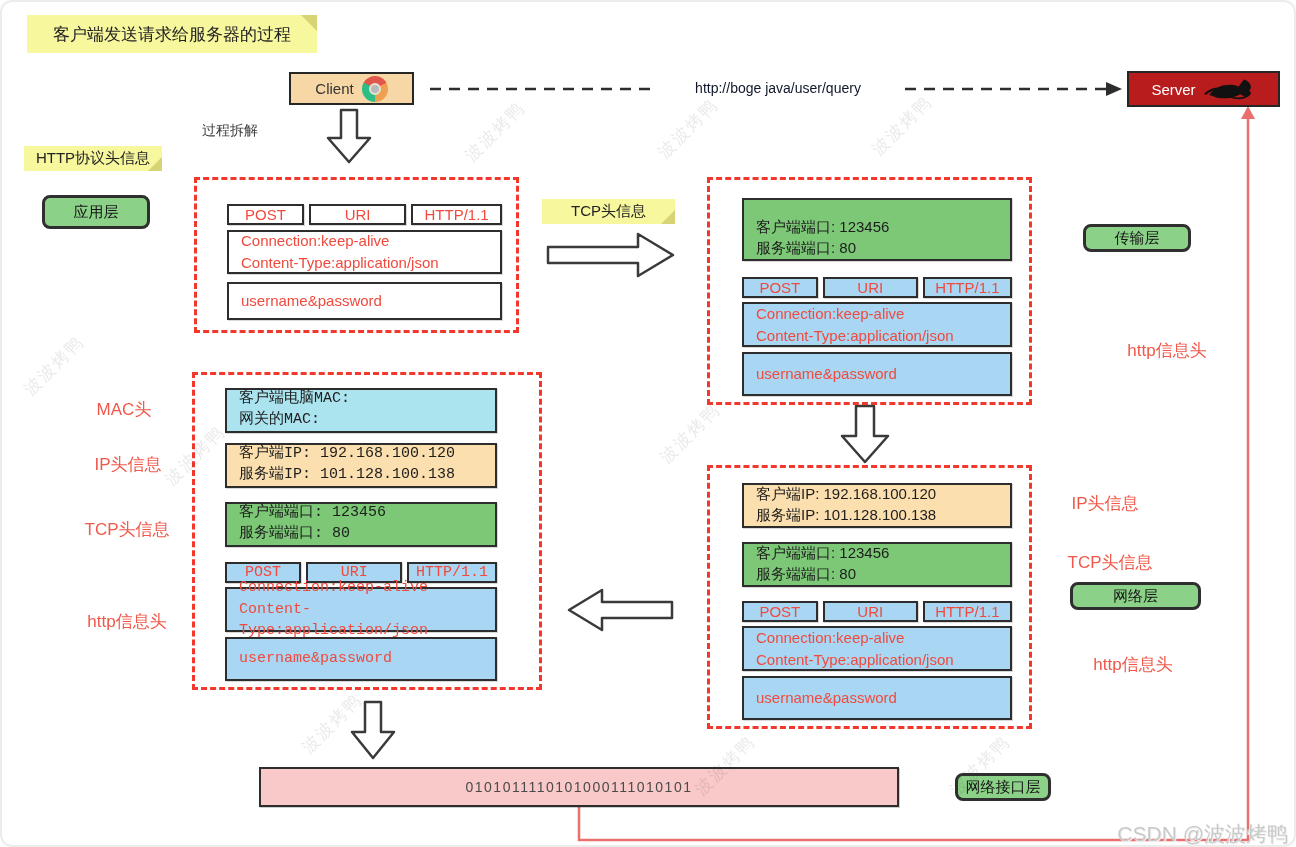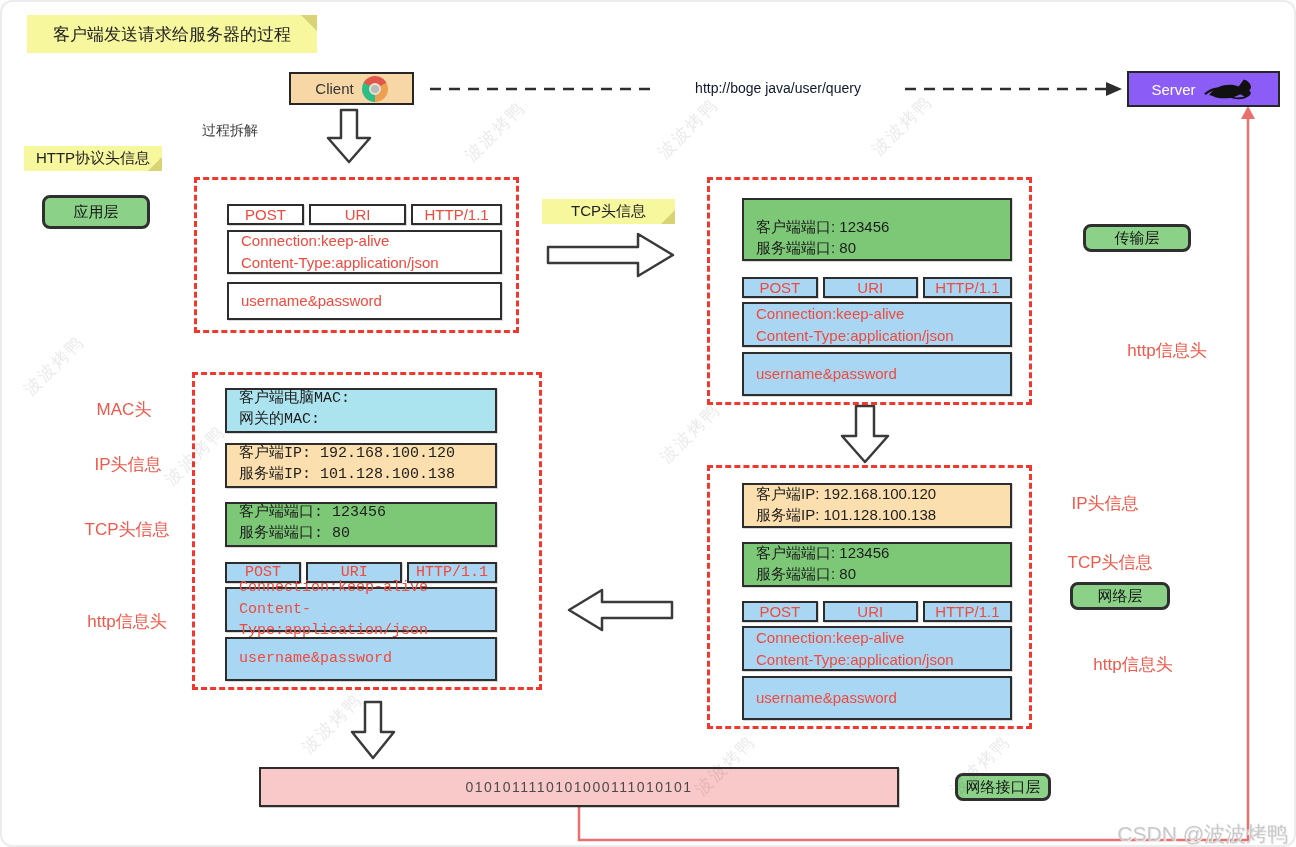--- a/index.html
+++ b/index.html
@@ -13,21 +13,21 @@
   .sticky .fold{position:absolute;right:0;bottom:0;width:0;height:0;border-style:solid;
           border-width:14px 14px 0 0;border-color:transparent #d8d476 transparent transparent;}
   .title-note{font-size:17px;font-weight:normal;}
   .title-note .fold{bottom:auto;top:0;border-width:0 16px 16px 0;
           border-color:transparent #d8d476 transparent transparent;}
 
   
   .node{position:absolute;display:flex;align-items:center;justify-content:center;gap:8px;
         border:2px solid #262626;box-sizing:border-box;font-size:15px;}
   .client{background:#f7d7a5;color:#333;}
-  .server{background:#8b5cf6;color:#fff;}
+  .server{background:#b91c1c;color:#fff;}
   .chrome{position:relative;width:26px;height:26px;border-radius:50%;display:inline-block;
           background:conic-gradient(from 300deg,#e2574c 0 120deg,#eda04f 0 240deg,#2dbd85 0 360deg);}
   .chrome i{position:absolute;left:7px;top:7px;width:12px;height:12px;border-radius:50%;
           background:#b9b9b9;border:2px solid #e9e2d6;box-sizing:border-box;}
 
   
   .pill{position:absolute;background:#8bd187;border:3px solid #2f2f2f;border-radius:8px;
         display:flex;align-items:center;justify-content:center;font-size:15px;color:#161616;
         box-sizing:border-box;}
 
@@ -128,21 +128,21 @@
     <span class="fold"></span>
     <span>HTTP协议头信息</span>
   </div>
   <div class="sticky" style="left:540px;top:197px;width:133px;height:25px;">
     <span class="fold"></span>
     <span>TCP头信息</span>
   </div>
 
   <div class="pill" style="left:40px;top:193px;width:108px;height:34px;">应用层</div>
   <div class="pill" style="left:1081px;top:222px;width:108px;height:28px;">传输层</div>
-  <div class="pill" style="left:1068px;top:580px;width:100px;height:28px;">网络层</div>
+  <div class="pill" style="left:1068px;top:580px;width:131px;height:28px;">网络层</div>
   <div class="pill" style="left:953px;top:771px;width:96px;height:28px;">网络接口层</div>
 
   <div class="panel" style="left:192px;top:175px;width:325px;height:156px;">
     <div class="httptable" style="left:30px;top:24px;width:275px;height:21px;">
       <div class="cell c1 f-white">POST</div>
       <div class="cell c2 f-white">URI</div>
       <div class="cell c3 f-white">HTTP/1.1</div>
     </div>
     <div class="seg red f-white" style="left:30px;top:50px;width:275px;height:44px;">
       <div>Connection:keep-alive</div>

